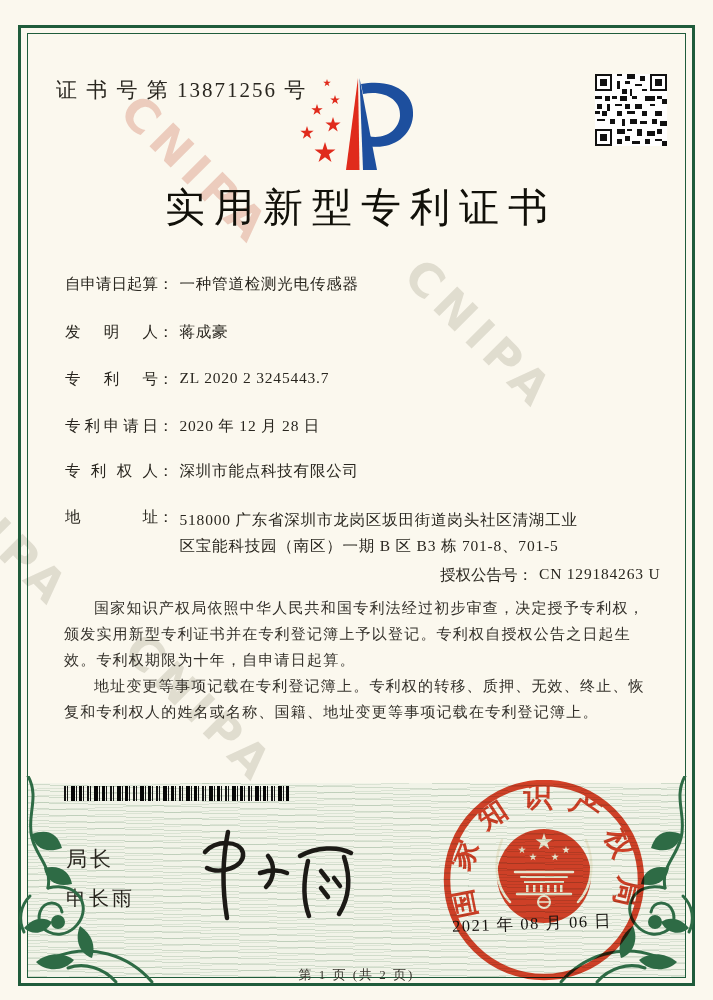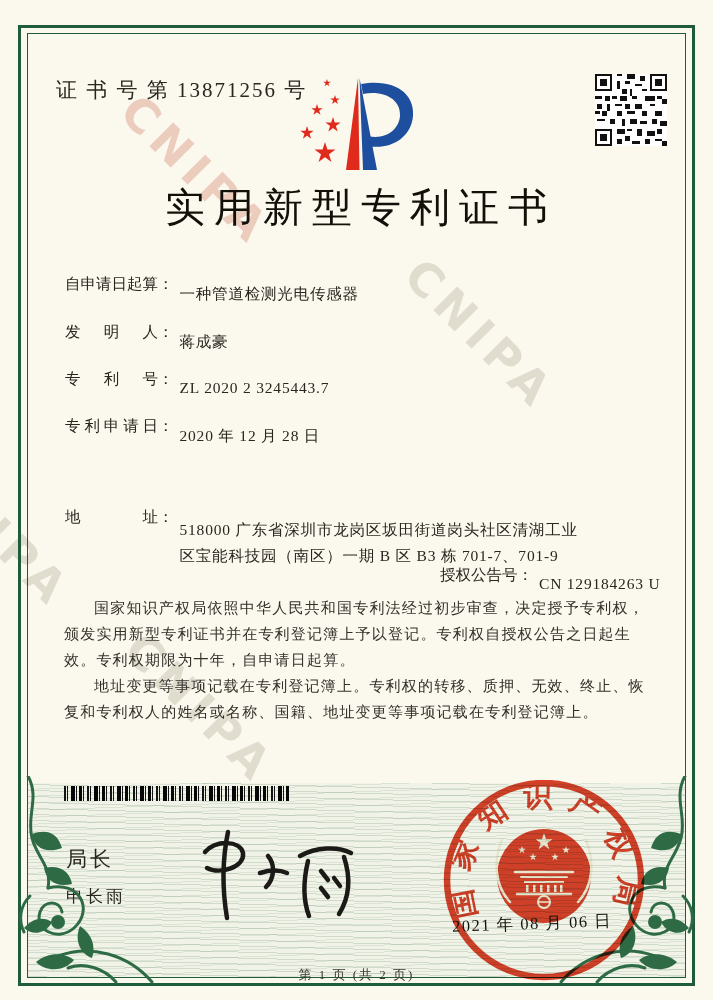--- a/index.html
+++ b/index.html
@@ -38,40 +38,40 @@
   .qr{position:absolute;left:595px;top:74px;width:72px;height:72px;z-index:2;}
   .title{
     position:absolute;left:0;right:0;top:180px;z-index:2;
     text-align:center;font-size:40px;font-weight:normal;color:#111009;
     letter-spacing:9px;text-indent:9px;
   }
   
   .frow{position:absolute;left:65px;font-size:15.5px;z-index:2;white-space:nowrap;}
   .flabel{display:inline-block;width:93px;text-align:justify;text-align-last:justify;vertical-align:top;}
   .fcolon{display:inline-block;vertical-align:top;}
-  .fvalue{display:inline-block;margin-left:6px;vertical-align:top;letter-spacing:.8px;margin-top:10px;}
+  .fvalue{display:inline-block;margin-left:6px;vertical-align:top;letter-spacing:.8px;}
   .addr-val{white-space:normal;width:505px;line-height:26px;}
   .grant2{position:absolute;left:375px;top:0;}
   
   .body-text{position:absolute;left:64px;right:53px;top:595px;z-index:2;}
   .body-text p{margin:0;padding:0;text-indent:2em;font-size:15px;line-height:26px;letter-spacing:1.2px;color:#33302a;}
   
   .barcode{
     position:absolute;left:64px;top:786px;width:226px;height:15px;z-index:2;
     background-image:repeating-linear-gradient(90deg,
       #141414 0 2px, rgba(0,0,0,0) 2px 3px,
       #141414 3px 4px, rgba(0,0,0,0) 4px 7px,
       #060606 7px 11px, rgba(0,0,0,0) 11px 12px,
       #141414 12px 13px, rgba(0,0,0,0) 13px 15px,
       #060606 15px 18px, rgba(0,0,0,0) 18px 19px,
       #141414 19px 20px, rgba(0,0,0,0) 20px 23px);
   }
   
   .signer-title{position:absolute;left:66px;top:845px;font-size:21px;letter-spacing:3px;z-index:2;}
-  .signer-name{position:absolute;left:66px;top:885px;font-size:17px;letter-spacing:3px;z-index:2;}
+  .signer-name{position:absolute;left:66px;top:885px;font-size:20px;letter-spacing:3px;z-index:2;}
   .signature{position:absolute;left:188px;top:826px;z-index:2;}
   
   .seal{position:absolute;left:438px;top:780px;z-index:3;mix-blend-mode:multiply;opacity:.95;}
   .seal-date{
     position:absolute;left:452px;top:913px;z-index:4;
     font-size:16.5px;letter-spacing:1.5px;color:#15130f;
     transform:rotate(-2deg);white-space:nowrap;
   }
   
   .orn{position:absolute;z-index:2;pointer-events:none;}
@@ -188,22 +188,25 @@
   </div>
   <div class="frow" style="top:322px;">
     <span class="flabel">发明人</span><span class="fcolon">：</span><span class="fvalue">蒋成豪</span>
   </div>
   <div class="frow" style="top:369px;">
     <span class="flabel">专利号</span><span class="fcolon">：</span><span class="fvalue">ZL 2020 2 3245443.7</span>
   </div>
   <div class="frow" style="top:416px;">
     <span class="flabel">专利申请日</span><span class="fcolon">：</span><span class="fvalue">2020 年 12 月 28 日</span>
   </div>
+  <div class="frow" style="top:461px;">
+    <span class="flabel">专利权人</span><span class="fcolon">：</span><span class="fvalue">深圳市能点科技有限公司</span>
+  </div>
   <div class="frow" style="top:507px;">
-    <span class="flabel">地址</span><span class="fcolon">：</span><span class="fvalue addr-val"><span>518000 广东省深圳市龙岗区坂田街道岗头社区清湖工业</span><br><span>区宝能科技园（南区）一期 B 区 B3 栋 701-7、701-9</span></span>
+    <span class="flabel">地址</span><span class="fcolon">：</span><span class="fvalue addr-val"><span>518000 广东省深圳市龙岗区坂田街道岗头社区清湖工业</span><br><span>区宝能科技园（南区）一期 B 区 B3 栋 701-8、701-5</span></span>
   </div>
   <div class="frow" style="top:565px;width:600px;">
     <span class="grant2">
       <span>授权公告号</span><span>：</span><span class="fvalue">CN 129184263 U</span>
     </span>
   </div>
 
   <div class="body-text">
     <p>国家知识产权局依照中华人民共和国专利法经过初步审查，决定授予专利权，颁发实用新型专利证书并在专利登记簿上予以登记。专利权自授权公告之日起生效。专利权期限为十年，自申请日起算。</p>
     <p>地址变更等事项记载在专利登记簿上。专利权的转移、质押、无效、终止、恢复和专利权人的姓名或名称、国籍、地址变更等事项记载在专利登记簿上。</p>

